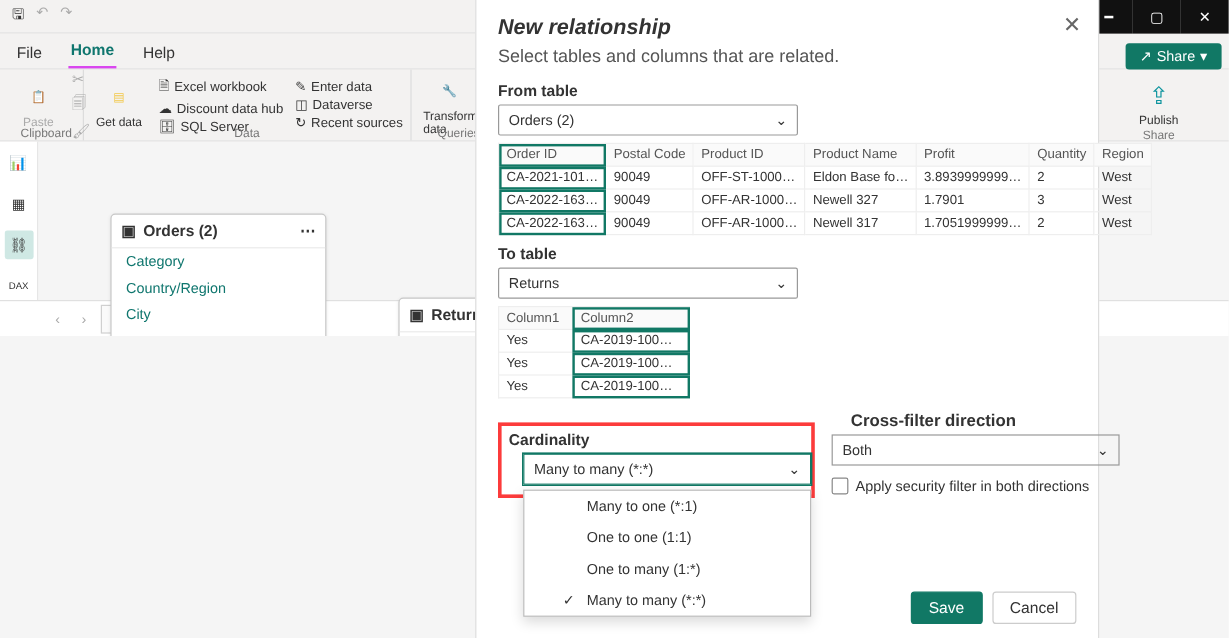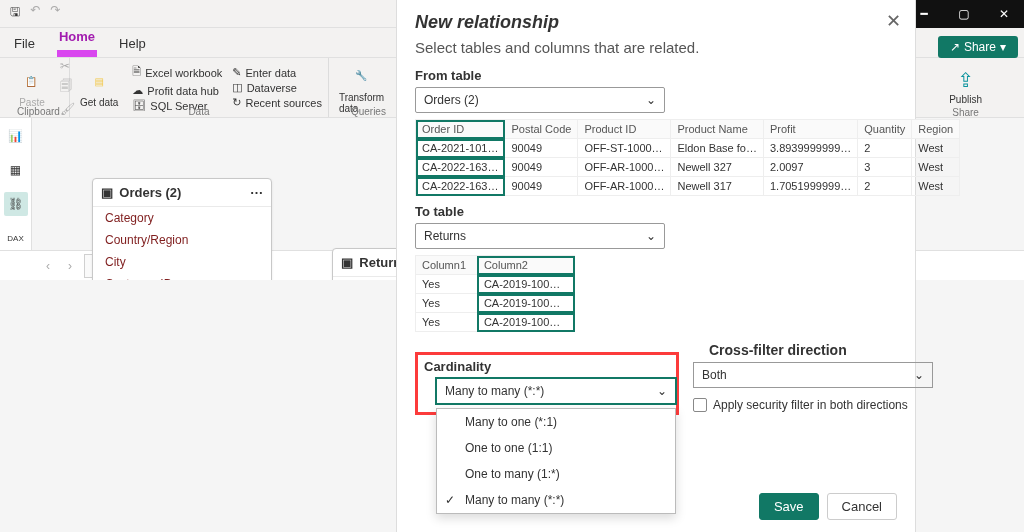--- a/index.html
+++ b/index.html
@@ -2,57 +2,57 @@
 <html><head>
 <meta charset="utf-8">
 <style>
 * { box-sizing: border-box; }
 body { margin:0; font-family: "Segoe UI", sans-serif; font-size:12px; color:#333; background:#f5f5f5; overflow:hidden;}
 .titlebar { height:28px; background:#f3f2f1; display:flex; align-items:center; justify-content:flex-end; gap:0; border-bottom:1px solid #e0e0e0;}
 .titlebar .tb-btn { width:40px; height:28px; display:flex; align-items:center; justify-content:center; color:#333;}
 .titlebar .tb-btn.dark { background:#111; color:#fff;}
 .menubar { height:30px; background:#f3f2f1; display:flex; align-items:flex-end; padding:0 12px; gap:20px; border-bottom:1px solid #e0e0e0;}
 .menubar .menu { padding:4px 2px 6px; font-size:13px;}
-.menubar .menu.active { border-bottom:7px solid #d946ef; color:#a21caf; font-weight:600;}
+.menubar .menu.active { border-bottom:2px solid #d946ef; color:#0f766e; font-weight:600;}
 .toolbar { height:60px; background:#f3f2f1; display:flex; align-items:stretch; border-bottom:1px solid #e0e0e0; padding-left:8px;}
 .tool-group { display:flex; flex-direction:column; justify-content:center; padding:0 6px; border-right:1px solid #dcdcdc; position:relative;}
 .tool-group .caption { position:absolute; bottom:0; left:0; right:0; font-size:10px; text-align:center; color:#777;}
 .tool-group .row { display:flex; gap:10px; align-items:center;}
 .icon-btn { display:flex; flex-direction:column; align-items:center; font-size:10px; gap:2px; padding:0 4px;}
 .icon-shape { width:28px; height:28px; display:flex; align-items:center; justify-content:center;}
 .small-link { display:flex; align-items:center; gap:4px; font-size:11px; color:#333; padding:1px 0;}
 .sharebar { position:absolute; top:36px; right:6px; display:flex; gap:6px; align-items:center;}
 .share-btn { background:#117865; color:#fff; padding:4px 12px; border-radius:3px; font-size:12px; display:flex; align-items:center; gap:4px;}
 .canvas { position:relative; display:flex; height:calc(100% - 148px);}
 .leftbar { width:32px; background:#fff; border-right:1px solid #e0e0e0; display:flex; flex-direction:column; align-items:center; padding-top:6px; gap:10px;}
 .leftbar .lb { width:24px; height:24px; display:flex; align-items:center; justify-content:center; border-radius:2px;}
 .leftbar .lb.active { background:#cfe8e4;}
 .model-area { flex:1; background:#f5f5f5; position:relative;}
 .table-card { position:absolute; background:#fff; border:1px solid #c8c8c8; border-radius:4px; width:180px; box-shadow:0 1px 3px rgba(0,0,0,0.08);}
 .table-card .hdr { padding:6px 8px; font-weight:600; font-size:13px; display:flex; align-items:center; gap:6px; border-bottom:1px solid #eaeaea;}
-.table-card .field { padding:4px 12px; font-size:12px; color:#7f1d1d; display:flex; align-items:center; gap:6px;}
+.table-card .field { padding:4px 12px; font-size:12px; color:#0f766e; display:flex; align-items:center; gap:6px;}
 .table-card .collapse { padding:4px 10px; font-size:11px; color:#117865; border-top:1px solid #eaeaea;}
 .bottombar { height:30px; background:#fff; border-top:1px solid #e0e0e0; display:flex; align-items:center; padding-left:40px; gap:6px;}
 .bottombar .tab { padding:4px 10px; border:1px solid #d0d0d0; background:#fafafa; font-size:12px;}
 .bottombar .plus { width:28px; height:22px; background:#117865; color:#fff; display:flex; align-items:center; justify-content:center; font-size:14px;}
 
 .dialog { position:absolute; left:396px; top:0; width:520px; height:532px; background:#fff; border-left:1px solid #ddd; border-right:1px solid #ddd; padding:12px 18px 16px;}
 .dialog h2 { margin:0 0 6px; font-size:18px; font-weight:600;font-style:italic;}
 .dialog .sub { color:#555; font-size:15px; margin-bottom:12px;}
 .dialog .close-x { position:absolute; top:10px; right:14px; font-size:18px; color:#666;}
 .dlabel { font-weight:600; font-size:13px; margin:8px 0 4px;}
 .ddrop { border:1px solid #999; width:250px; height:26px; border-radius:2px; display:flex; align-items:center; justify-content:space-between; padding:0 8px; font-size:12px;}
 .preview { border:1px solid #ddd; margin-top:6px; font-size:11px; border-collapse:collapse; width:100%;}
 .preview th, .preview td { border:1px solid #eee; padding:3px 6px; text-align:left; white-space:nowrap; overflow:hidden; text-overflow:ellipsis;}
 .preview th { background:#fafafa; font-weight:400; color:#555;}
 .hl { outline:2px solid #117865; outline-offset:-2px;}
 .row2 { display:flex; gap:14px; align-items:flex-start;}
 .highlight-box { border:3px solid #fc3b3b; padding:4px 0 8px; margin-top:10px; position:relative;}
 .cardinality-drop { border:1px solid #117865; width:240px; height:26px; display:flex; align-items:center; justify-content:space-between; padding:0 8px; font-size:12px; box-shadow:0 0 0 1px #117865;}
-.drop-menu { position:absolute; top:30px; left:0; width:240px; background:#fff; border:1px solid #bbb; box-shadow:0 4px 10px rgba(0,0,0,0.15);}
+.drop-menu { position:absolute; top:30px; left:0; width:240px; background:#fff; border:1px solid #bbb; box-shadow:0 4px 10px rgba(0,0,0,0.15);padding-left:24px;}
 .drop-menu .opt { padding:6px 14px 6px 28px; font-size:12px; position:relative;}
 .drop-menu .opt.sel::before { content:"✓"; position:absolute; left:8px;}
 .btns { position:absolute; right:18px; bottom:12px; display:flex; gap:8px;}
 .btn { padding:5px 14px; font-size:13px; border-radius:3px; border:1px solid #ccc; background:#fff;}
 .btn.primary { background:#117865; color:#fff; border-color:#117865;}
 .cf-label { font-weight:600; font-size:14px;margin-left:16px;}
 .cf-drop { border:1px solid #999; width:240px; height:26px; display:flex; align-items:center; justify-content:space-between; padding:0 8px; font-size:12px; margin-top:4px;}
 .checkbox-row { display:flex; align-items:center; gap:6px; font-size:12px; margin-top:10px;}
 .chk { width:14px; height:14px; border:1px solid #888; border-radius:2px;}
 .rightpub { position:absolute; top:68px; right:42px; display:flex; flex-direction:column; align-items:center; font-size:10px; gap:2px;}
@@ -100,21 +100,21 @@
         <div class="icon-shape" style="color:#f2c94c">▤</div>
         <span>Get data</span>
       </div>
       <div style="display:flex; flex-direction:column;">
         <div class="small-link">
             <span>🗎</span>
             <span>Excel workbook</span>
           </div>
         <div class="small-link">
             <span>☁</span>
-            <span>Profit data hub</span>
+            <span>Discount data hub</span>
           </div>
         <div class="small-link">
             <span>🗄</span>
             <span>SQL Server</span>
           </div>
       </div>
       <div style="display:flex; flex-direction:column;">
         <div class="small-link">
             <span>✎</span>
             <span>Enter data</span>
@@ -238,21 +238,21 @@
           <td>Eldon Base fo…</td>
           <td>3.8939999999…</td>
           <td>2</td>
           <td>West</td>
         </tr>
         <tr>
           <td class="hl">CA-2022-163…</td>
           <td>90049</td>
           <td>OFF-AR-1000…</td>
           <td>Newell 327</td>
-          <td>2.0097</td>
+          <td>1.7901</td>
           <td>3</td>
           <td>West</td>
         </tr>
         <tr>
           <td class="hl">CA-2022-163…</td>
           <td>90049</td>
           <td>OFF-AR-1000…</td>
           <td>Newell 317</td>
           <td>1.7051999999…</td>
           <td>2</td>

